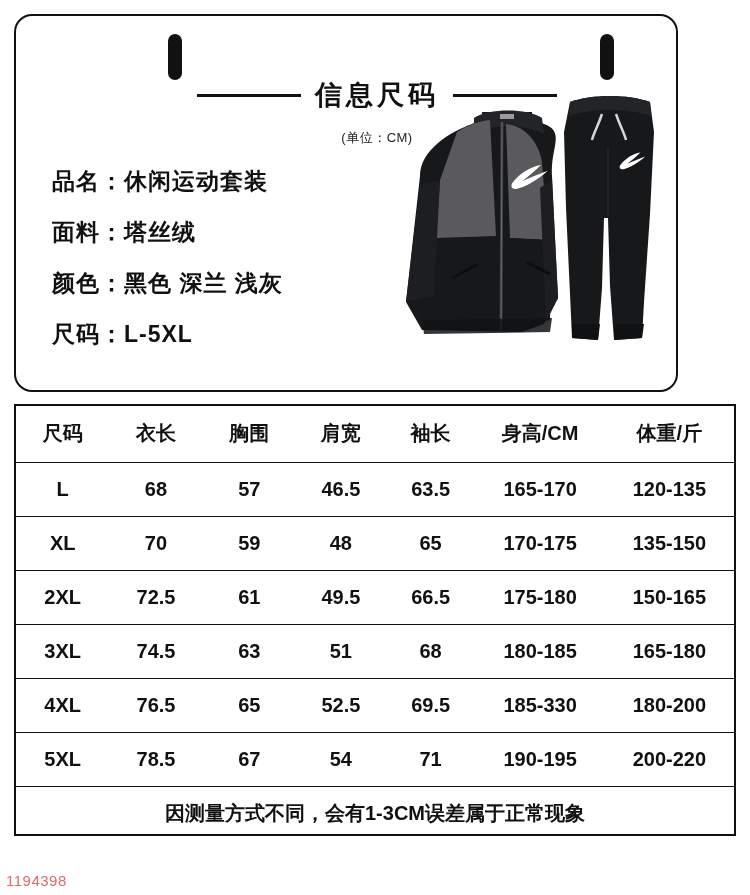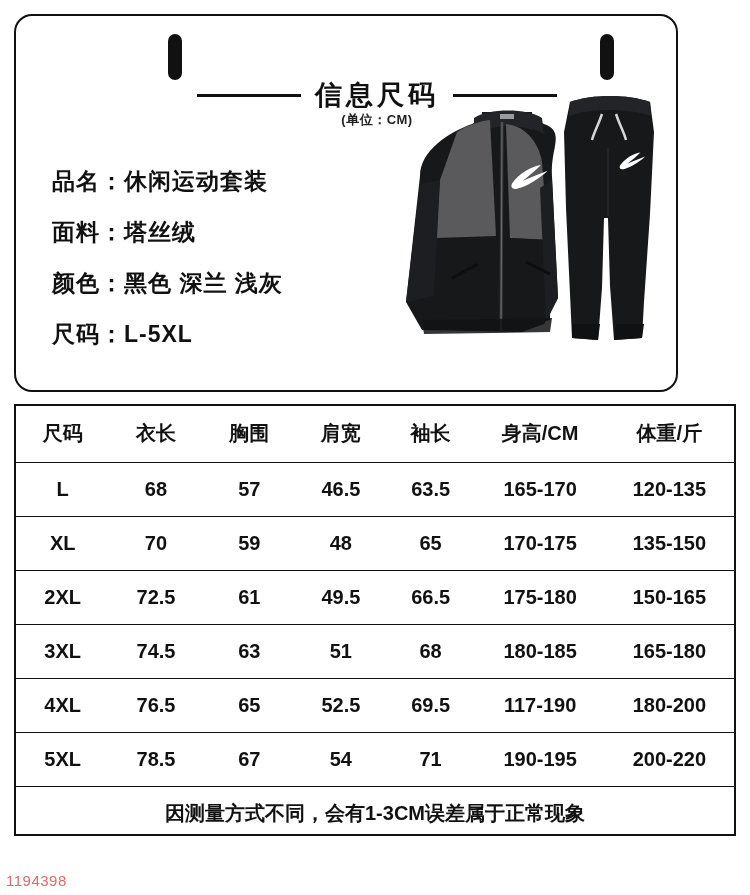--- a/index.html
+++ b/index.html
@@ -54,25 +54,24 @@
     width: 104px; height: 3px; background: #111; display: block;
   }
   .title-text {
     font-size: 27px;
     font-weight: bold;
     letter-spacing: 4px;
     color: #111;
     line-height: 1;
   }
   .title-sub {
-    margin-top: 2px;
+    margin-top: 20px;
     font-size: 13px;
     color: #222;
     letter-spacing: 0.5px;
-    font-weight: bold;
   }
 
   
   .specs {
     position: absolute;
     left: 36px; top: 150px;
     width: 390px;
   }
   .spec-row {
     font-size: 23px;
@@ -303,21 +302,21 @@
           <td>68</td>
           <td>180-185</td>
           <td>165-180</td>
         </tr>
         <tr>
           <td>4XL</td>
           <td>76.5</td>
           <td>65</td>
           <td>52.5</td>
           <td>69.5</td>
-          <td>117-190</td>
+          <td>185-330</td>
           <td>180-200</td>
         </tr>
         <tr>
           <td>5XL</td>
           <td>78.5</td>
           <td>67</td>
           <td>54</td>
           <td>71</td>
           <td>190-195</td>
           <td>200-220</td>

